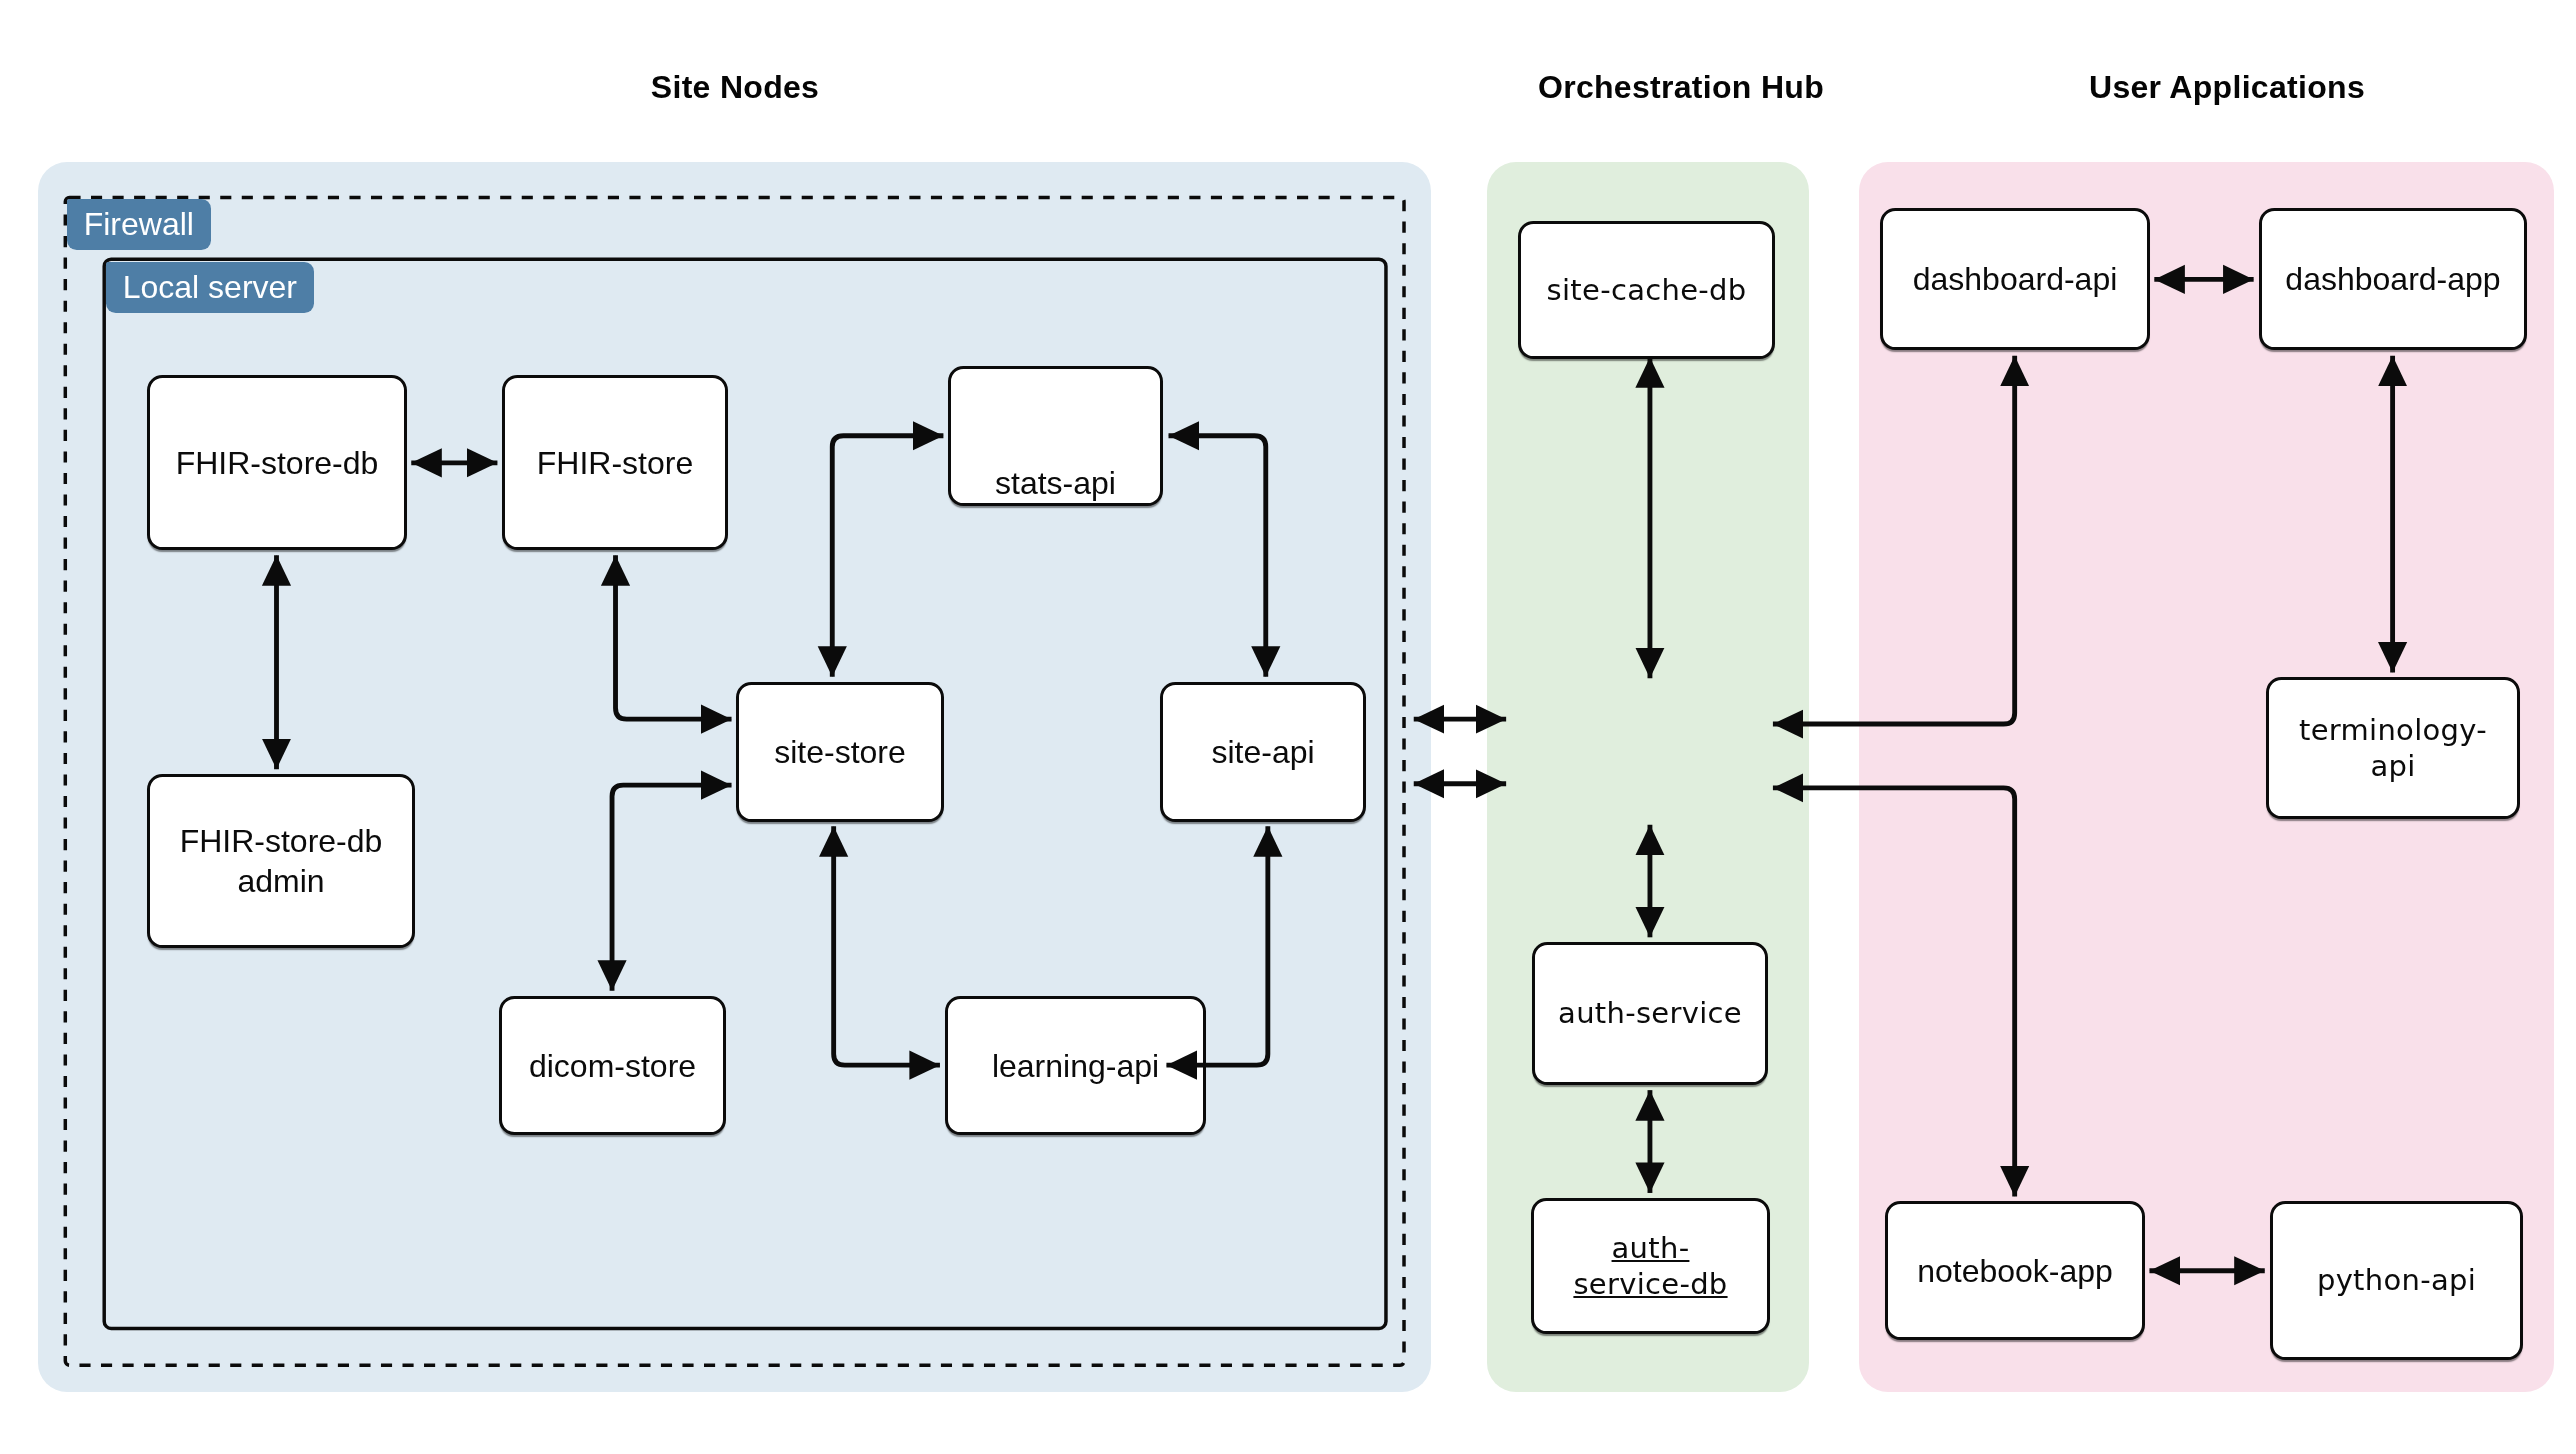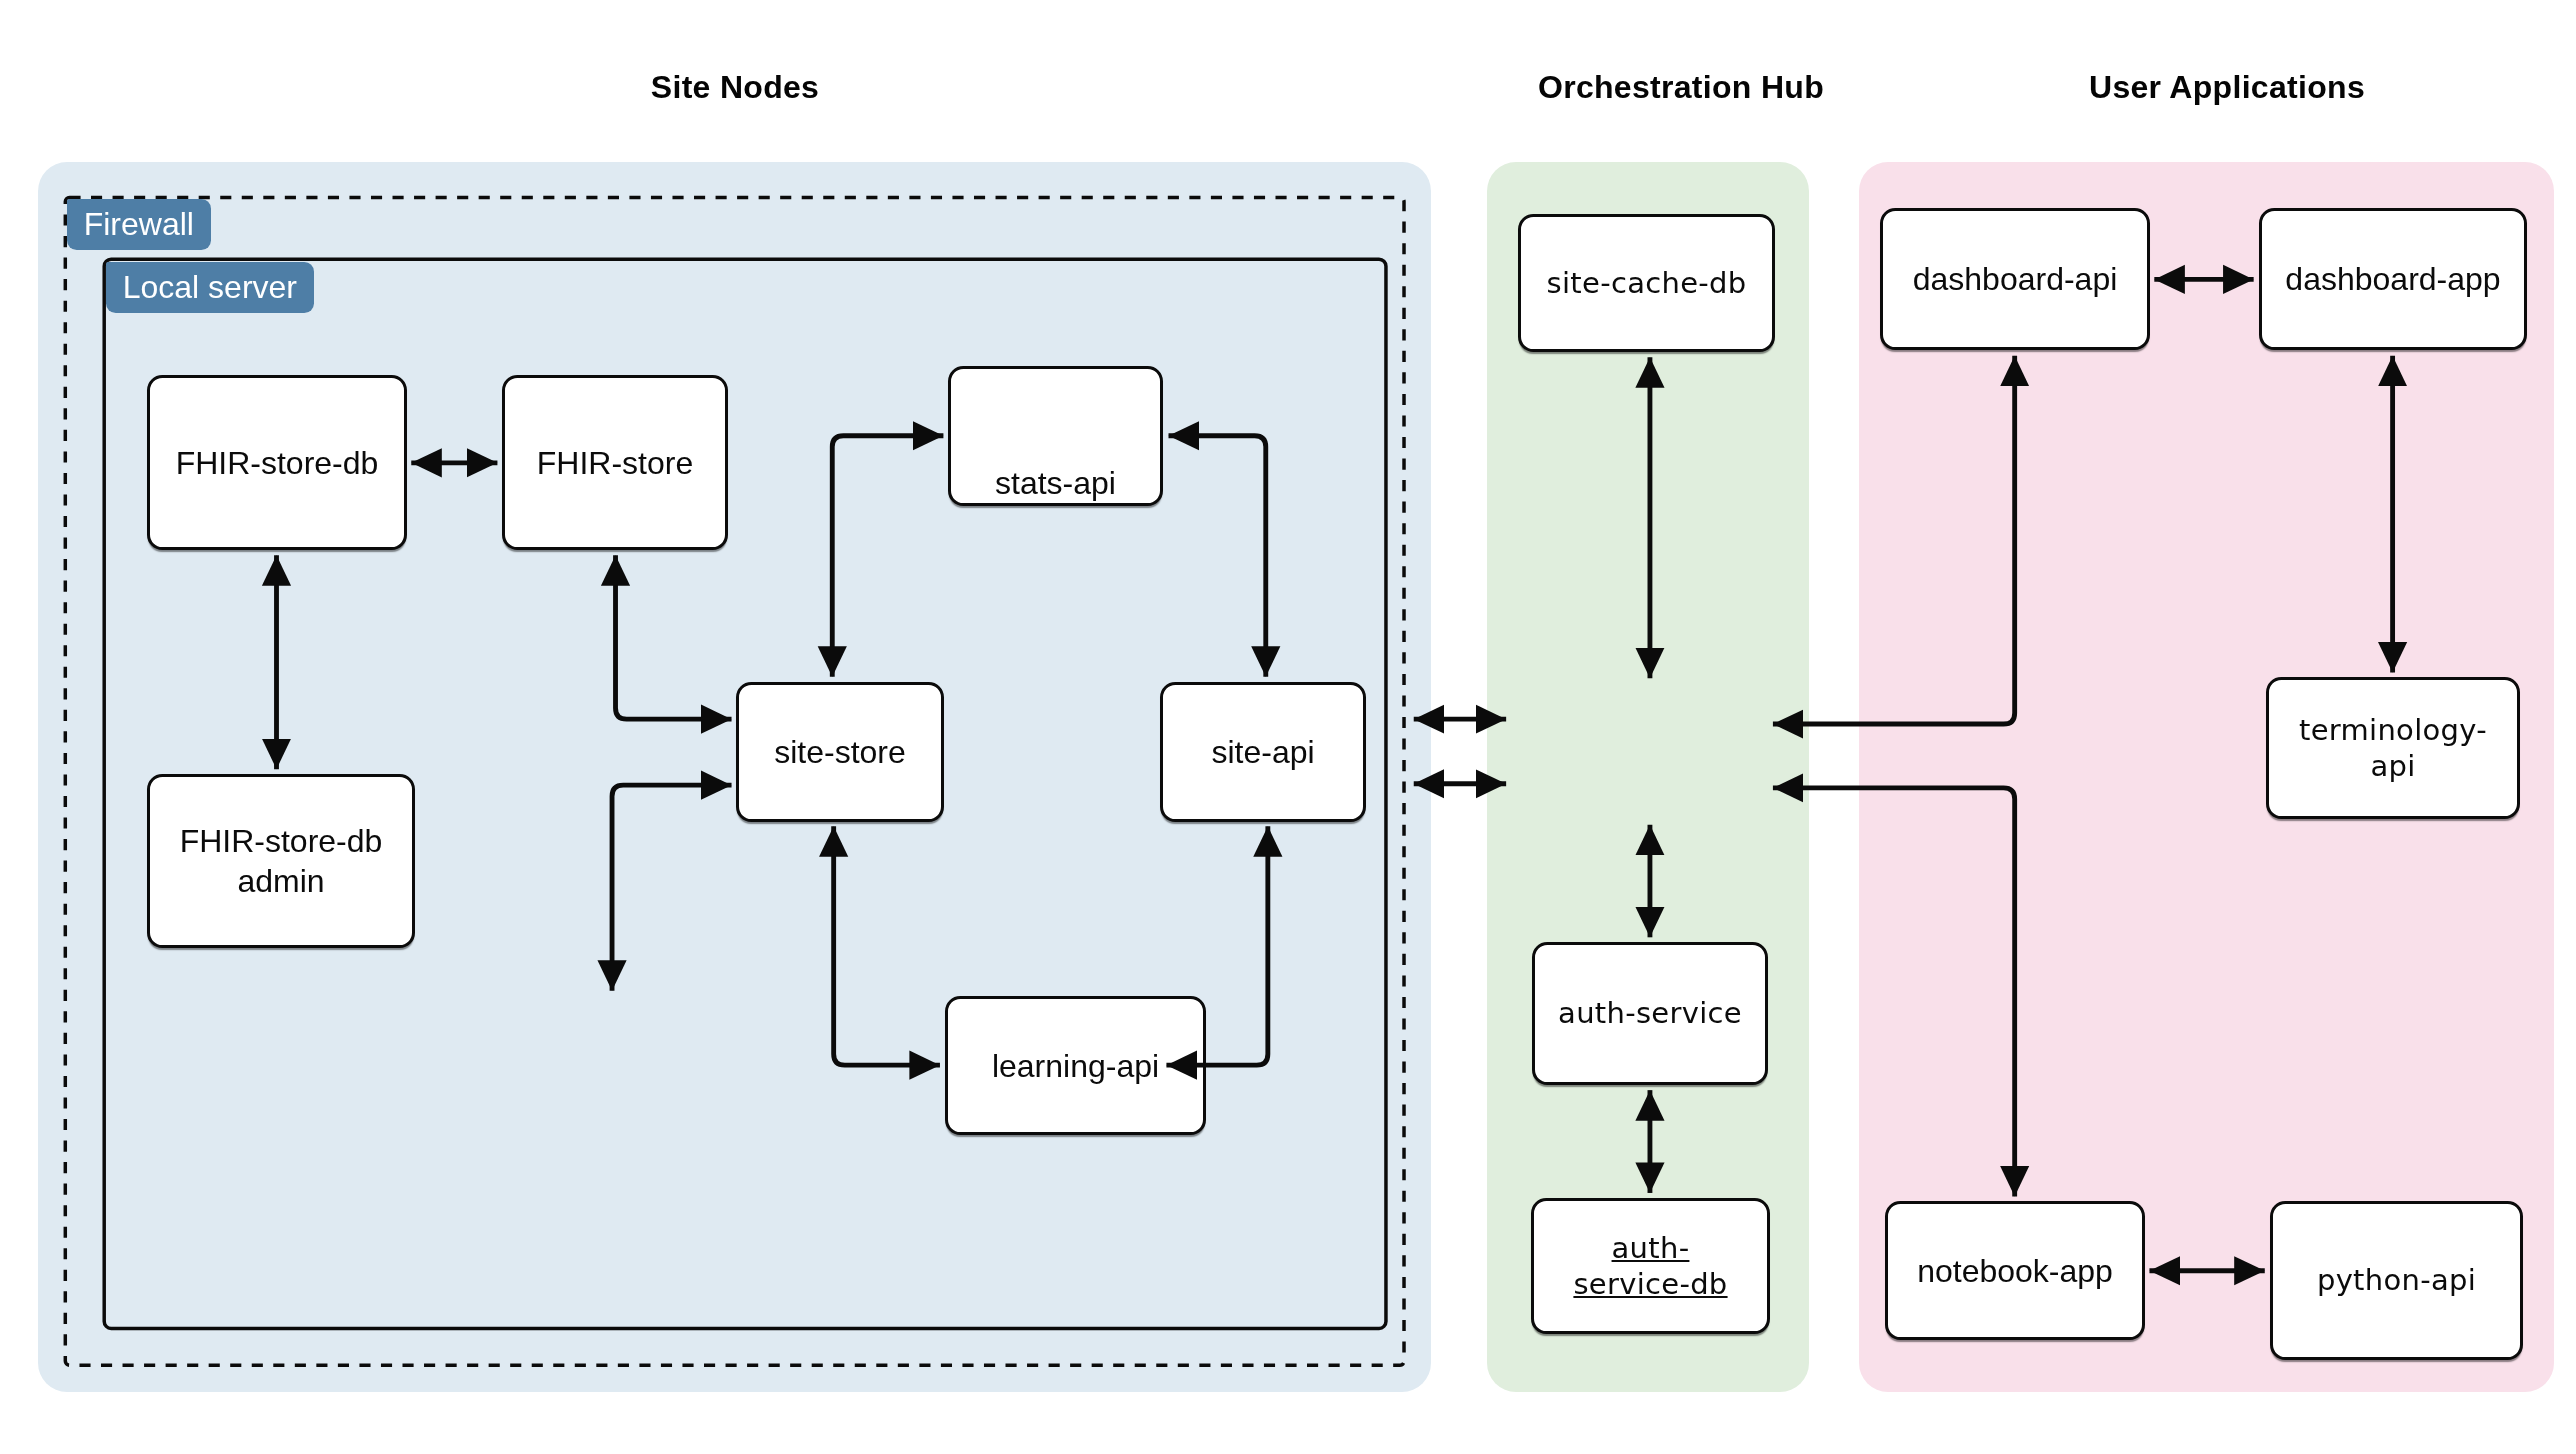--- a/index.html
+++ b/index.html
@@ -47,21 +47,21 @@
   }
 
   .n-fhir-store-db      {left:147px; top:375px; width:260px;height:175px;}
   .n-fhir-store         {left:502px; top:375px; width:226px;height:175px;}
   .n-stats-api          {left:948px;top:366px; width:215px;height:140px;align-items:flex-end;}
   .n-fhir-store-db-admin{left:147px; top:774px;width:268px;height:174px;}
   .n-site-store         {left:736px;top:682px; width:208px;height:140px;}
   .n-site-api           {left:1160px;top:682px; width:206px;height:140px;}
   .n-dicom-store        {left:499px; top:996px;width:227px;height:139px;}
   .n-learning-api       {left:945px;top:996px;width:261px;height:139px;}
-  .n-site-cache-db      {left:1518px;top:214px; width:257px;height:138px;}
+  .n-site-cache-db      {left:1518px;top:221px; width:257px;height:138px;}
   .n-hub-api            {left:1532px;top:683px; width:236px;height:137px;}
   .n-auth-service       {left:1532px;top:942px;width:236px;height:143px;}
   .n-auth-service-db    {left:1531px;top:1198px;width:239px;height:136px;text-decoration:underline;}
   .n-dashboard-api      {left:1880px;top:208px; width:270px;height:142px;}
   .n-dashboard-app      {left:2259px;top:208px; width:268px;height:142px;}
   .n-terminology-api    {left:2266px;top:677px; width:254px;height:142px;}
   .n-notebook-app       {left:1885px;top:1201px;width:260px;height:139px;}
   .n-python-api         {left:2270px;top:1201px;width:253px;height:159px;}
 
   
@@ -128,20 +128,23 @@
   <div class="node n-fhir-store-db-admin">
     <span class="label">FHIR-store-db
 admin</span>
   </div>
   <div class="node n-site-store">
     <span class="label">site-store</span>
   </div>
   <div class="node n-site-api">
     <span class="label">site-api</span>
   </div>
+  <div class="node n-dicom-store">
+    <span class="label">dicom-store</span>
+  </div>
   <div class="node n-learning-api">
     <span class="label">learning-api</span>
   </div>
 
   <div class="node geo n-site-cache-db">
     <span class="label">site-cache-db</span>
   </div>
   <div class="node geo n-auth-service">
     <span class="label">auth-service</span>
   </div>

